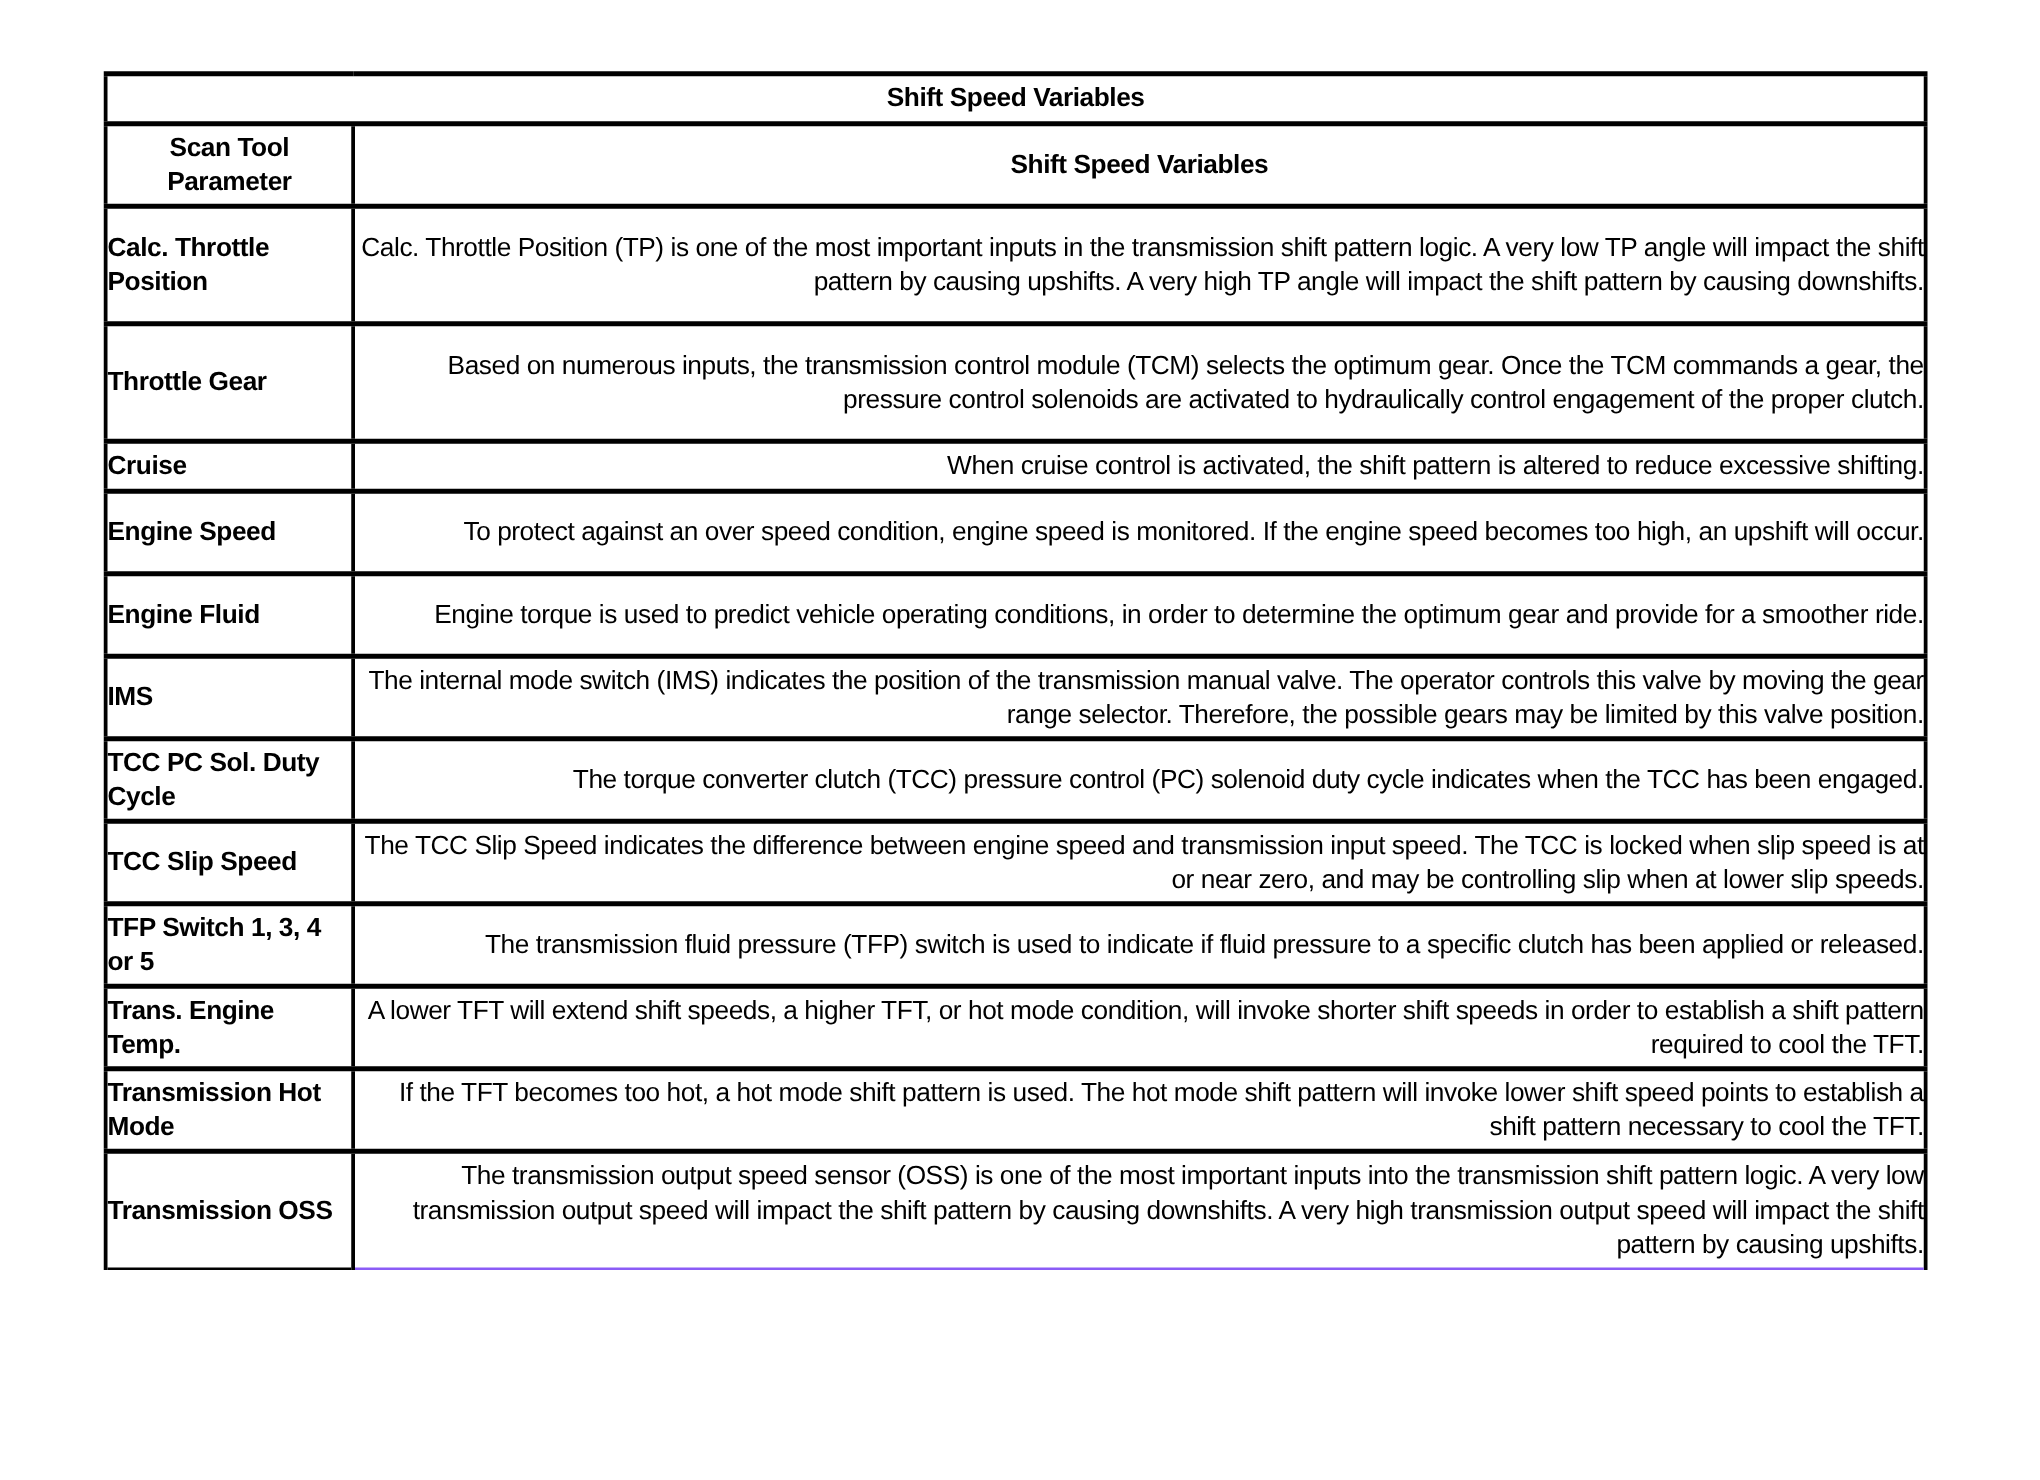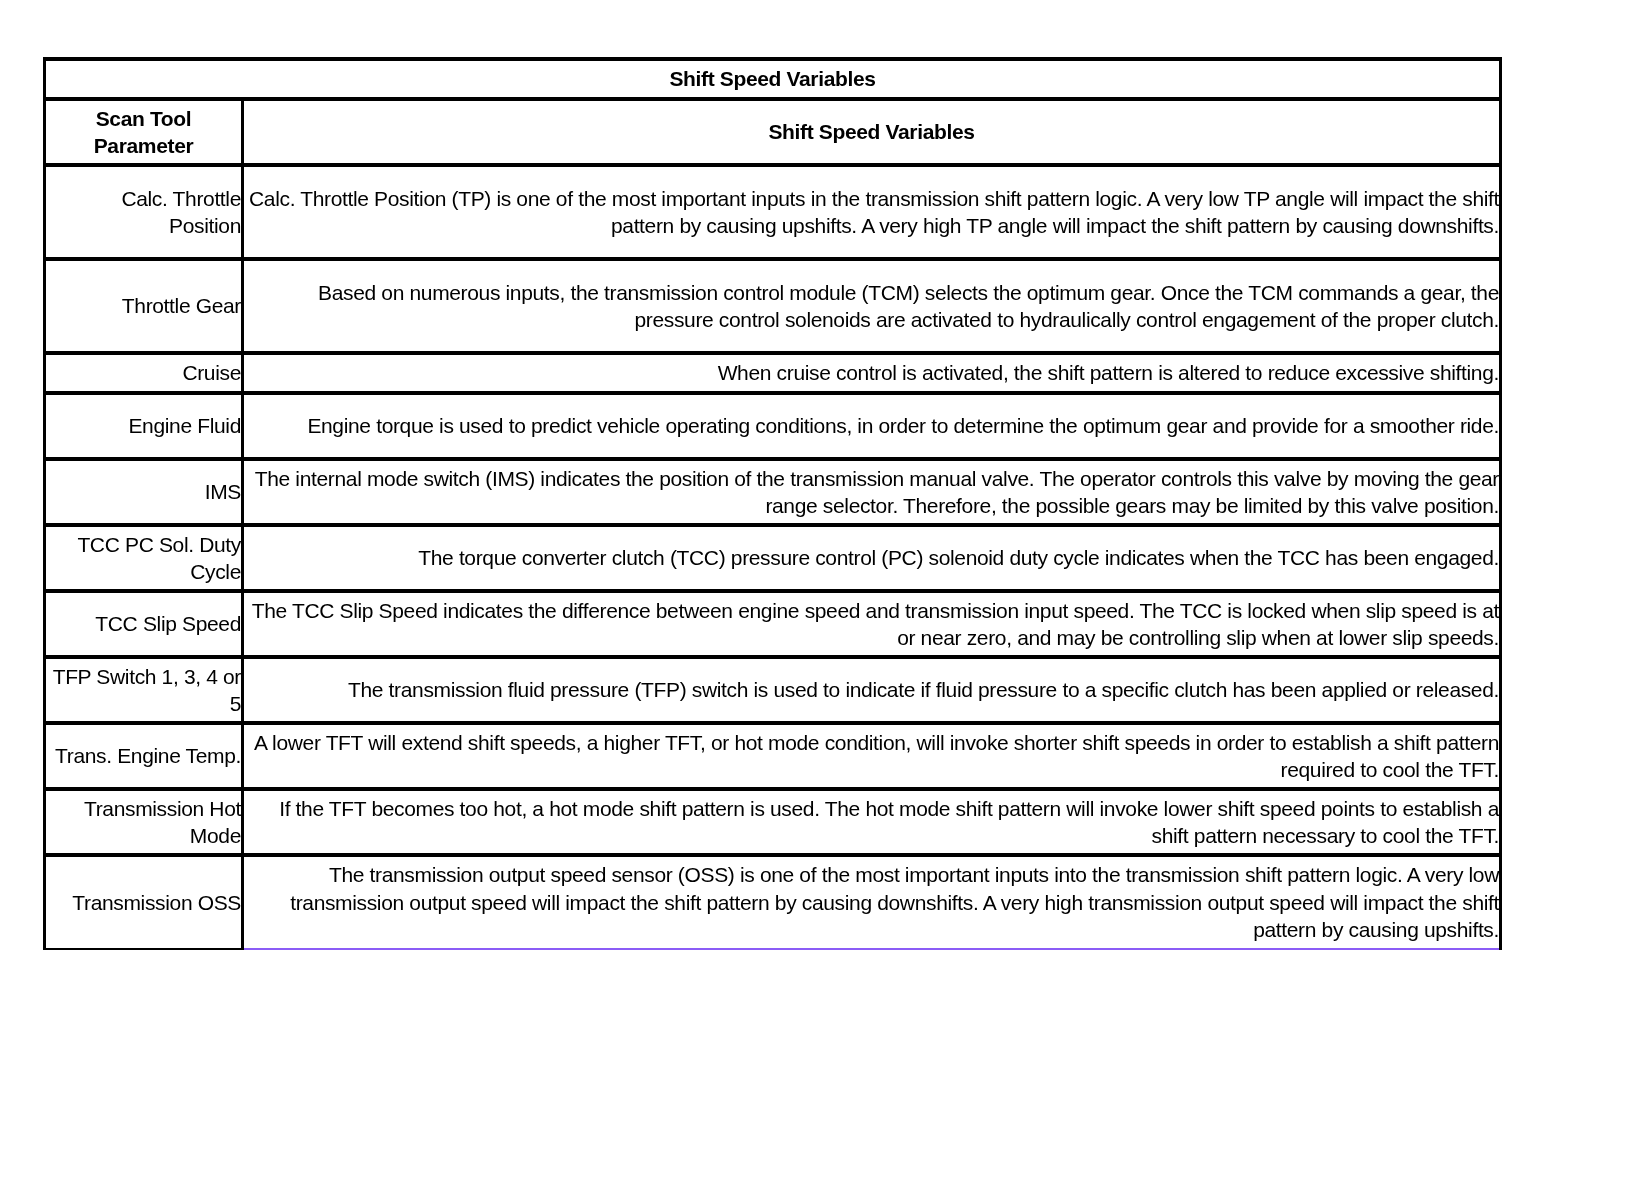--- a/index.html
+++ b/index.html
@@ -18,20 +18,21 @@
     .page {
       position: absolute;
       left: 43px;
       top: 57px;
       width: 1456px;
     }
     table.shift-table {
       border-collapse: collapse;
       width: 1456px;
       table-layout: fixed;
+      margin-left: 40px;
     }
     table.shift-table td {
       border-left: 3px solid #000;
       border-right: 3px solid #000;
       border-top: 4px solid #000;
       padding: 0;
       vertical-align: middle;
       font-size: 21px;
       line-height: 27.5px;
       letter-spacing: -0.35px;
@@ -52,22 +53,23 @@
       padding-top: 2px;
       line-height: 27px;
     }
     td.head-desc {
       text-align: center;
       font-weight: bold;
       vertical-align: bottom;
       padding-bottom: 3px;
     }
     td.param {
-      text-align: right;
+      text-align: left;
       padding: 2px 2px;
+      font-weight: bold;
     }
     td.desc {
       text-align: right;
       padding: 3px 6px 3px 4px;
       vertical-align: top;
     }
     tr.last td {
       border-bottom: 2px solid #8b5cf6;
     }
     tr.last td.param { border-bottom: 2px solid #000; }
@@ -95,20 +97,24 @@
     </tr>
     <tr style="height:94px">
       <td class="param">Throttle Gear</td>
       <td class="desc">Based on numerous inputs, the transmission control module (TCM) selects the optimum gear. Once the TCM commands a gear, the pressure control solenoids are activated to hydraulically control engagement of the proper clutch.</td>
     </tr>
     <tr style="height:40px">
       <td class="param">Cruise</td>
       <td class="desc">When cruise control is activated, the shift pattern is altered to reduce excessive shifting.</td>
     </tr>
     <tr style="height:66px">
+      <td class="param">Engine Speed</td>
+      <td class="desc">To protect against an over speed condition, engine speed is monitored. If the engine speed becomes too high, an upshift will occur.</td>
+    </tr>
+    <tr style="height:66px">
       <td class="param">Engine Fluid</td>
       <td class="desc">Engine torque is used to predict vehicle operating conditions, in order to determine the optimum gear and provide for a smoother ride.</td>
     </tr>
     <tr style="height:66px">
       <td class="param">IMS</td>
       <td class="desc">The internal mode switch (IMS) indicates the position of the transmission manual valve. The operator controls this valve by moving the gear range selector. Therefore, the possible gears may be limited by this valve position.</td>
     </tr>
     <tr style="height:66px">
       <td class="param">TCC PC Sol. Duty Cycle</td>
       <td class="desc">The torque converter clutch (TCC) pressure control (PC) solenoid duty cycle indicates when the TCC has been engaged.</td>

